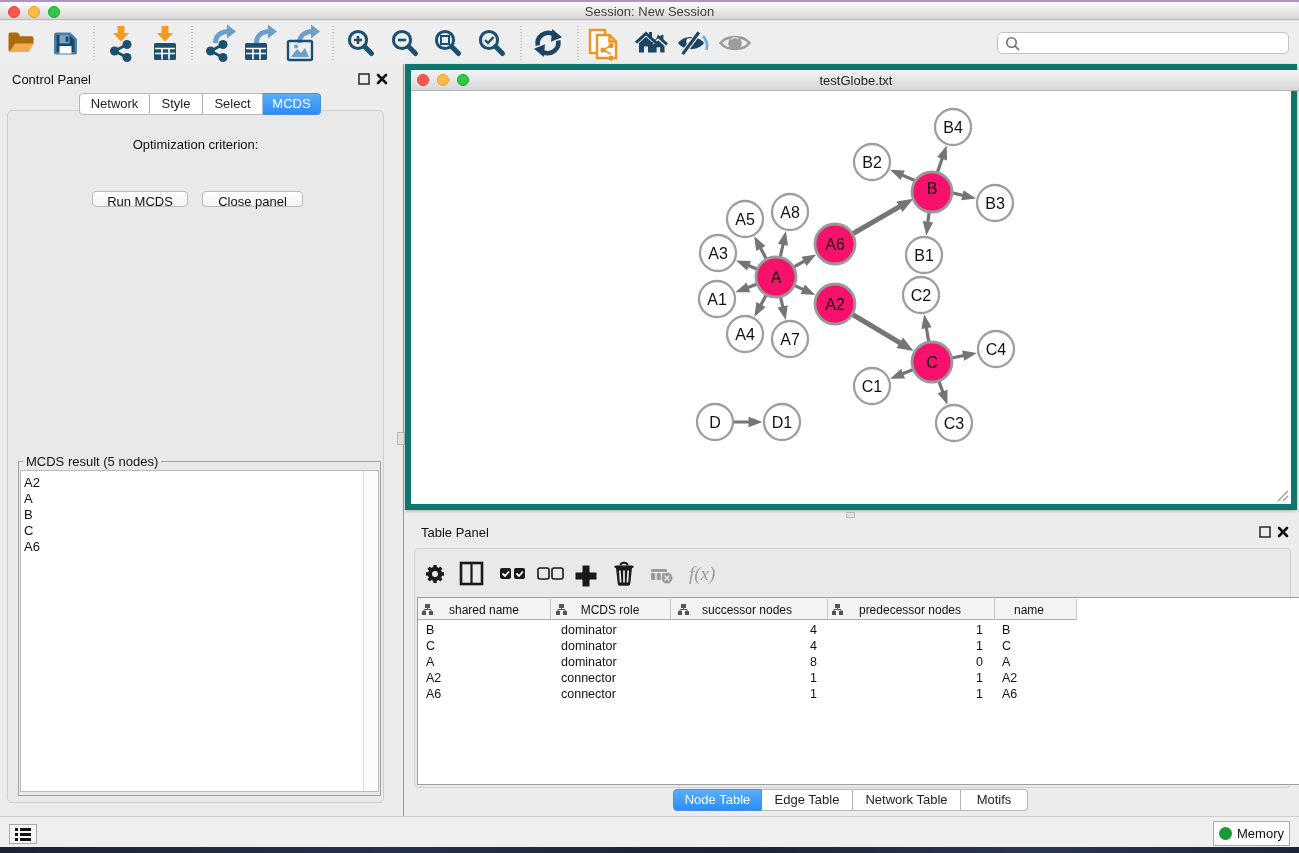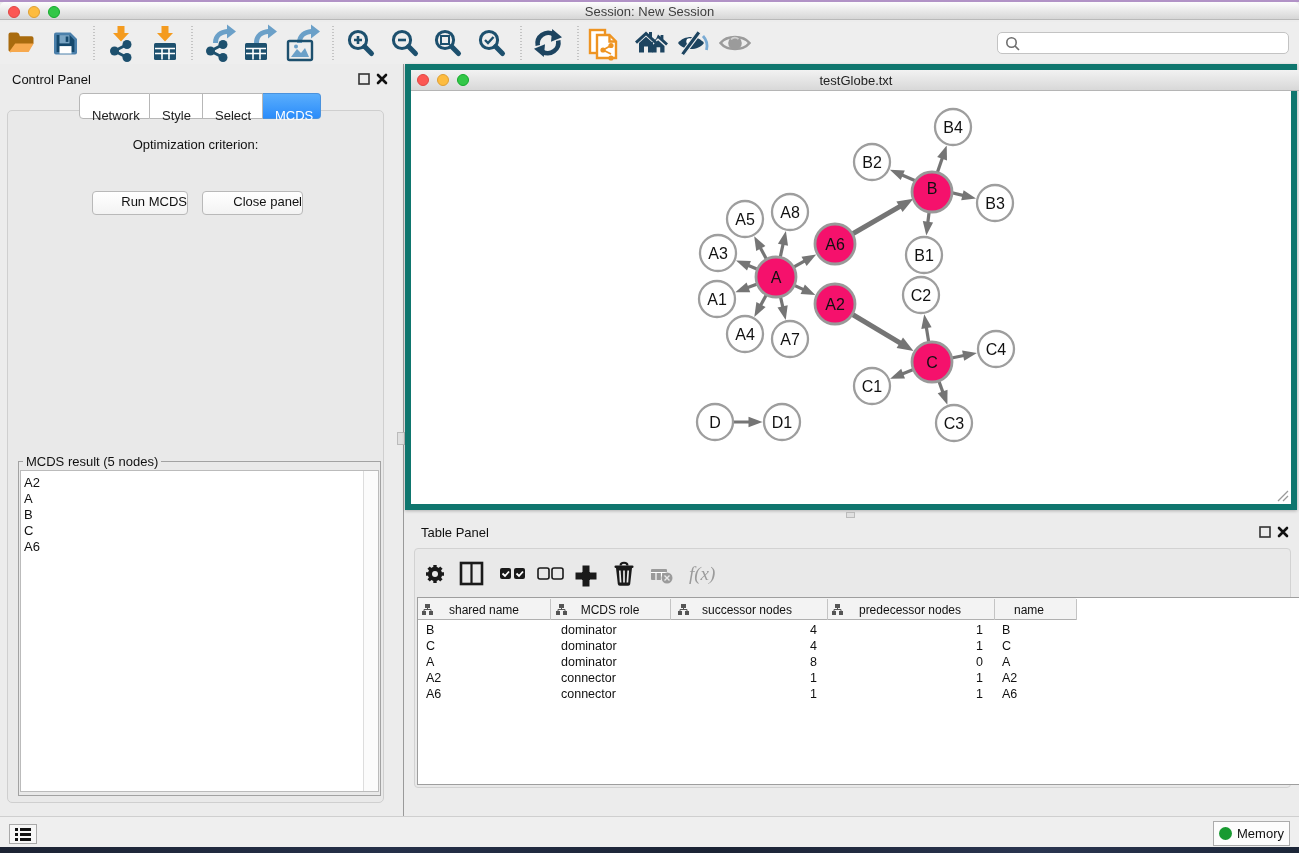--- a/index.html
+++ b/index.html
@@ -1,23 +1,23 @@
 <!DOCTYPE html>
 <html><head><meta charset="utf-8"><style>
 *{margin:0;padding:0;box-sizing:border-box}
 html,body{width:1299px;height:853px}
 body{position:relative;font-family:"Liberation Sans",sans-serif;background:#ececec;overflow:hidden;font-size:13px;color:#1a1a1a}
 .abs{position:absolute}
 .tl{width:12px;height:12px;border-radius:50%;display:inline-block}
 .tabbar{display:flex}
-.tab{height:22px;line-height:20px;padding:12px;background:#fff;border:1px solid #b7b7b7;border-left:none;text-align:center;color:#222;white-space:nowrap;flex:none}
+.tab{height:22px;line-height:20px;padding:0;background:#fff;border:1px solid #b7b7b7;border-left:none;text-align:center;color:#222;white-space:nowrap;flex:none}
 .tab:first-child{border-left:1px solid #b7b7b7;border-radius:4px 0 0 4px}
 .tab:last-child{border-radius:0 4px 4px 0}
 .tab.sel{background:linear-gradient(#5aaefc,#2b8cfa);color:#fff;border-color:#4a92dd}
-.btn{background:linear-gradient(#ffffff,#f3f3f3);border:1px solid #b9b9b9;border-radius:4px;height:24px;line-height:19px;text-align:right;color:#111}
+.btn{background:linear-gradient(#ffffff,#f3f3f3);border:1px solid #b9b9b9;border-radius:4px;height:16px;line-height:19px;text-align:center;color:#111}
 </style></head>
 <body>
 
 <div class="abs" style="left:0;top:0;width:1299px;height:2px;background:#b192c6"></div>
 <div class="abs" style="left:0;top:2px;width:1299px;height:18px;background:linear-gradient(#fdfdfd,#d6d6d6);border-bottom:1px solid #b9b9b9;border-radius:5px 5px 0 0">
   <span class="tl" style="position:absolute;left:8px;top:4px;background:#fc5753;border:0.5px solid #df4744"></span>
   <span class="tl" style="position:absolute;left:28px;top:4px;background:#fdbc40;border:0.5px solid #de9f34"></span>
   <span class="tl" style="position:absolute;left:48px;top:4px;background:#33c748;border:0.5px solid #14aa2c"></span>
   <div style="text-align:center;line-height:20px;color:#3e3e3e;font-size:13px">Session: New Session</div>
 </div>
@@ -411,20 +411,26 @@
           <text x="399" y="100">1</text>
         <text x="565" y="36">1</text>
           <text x="565" y="52">1</text>
           <text x="565" y="68">0</text>
           <text x="565" y="84">1</text>
           <text x="565" y="100">1</text>
       </g>
     </svg>
   </div>
 
+  <div class="tabbar abs" style="left:268px;top:269px">
+    <div class="tab sel" style="width:89px">Node Table</div>
+    <div class="tab" style="width:91px">Edge Table</div>
+    <div class="tab" style="width:108px">Network Table</div>
+    <div class="tab" style="width:67px">Motifs</div>
+  </div>
 </div>
 
 <div class="abs" style="left:0;top:816px;width:1299px;height:32px;background:#efefef;border-top:1px solid #cfcfcf"></div>
 <div class="abs" style="left:9px;top:824px;width:28px;height:20px;background:#f6f6f6;border:1px solid #a9a9a9;text-align:center">
   <svg width="16" height="14" viewBox="0 0 16 14" style="margin-top:2px">
       <g fill="#111">
         <rect x="0" y="1" width="3" height="3"></rect>
         <rect x="0" y="6" width="3" height="3"></rect>
         <rect x="0" y="11" width="3" height="3"></rect>
         <rect x="5" y="1" width="11" height="3"></rect>

